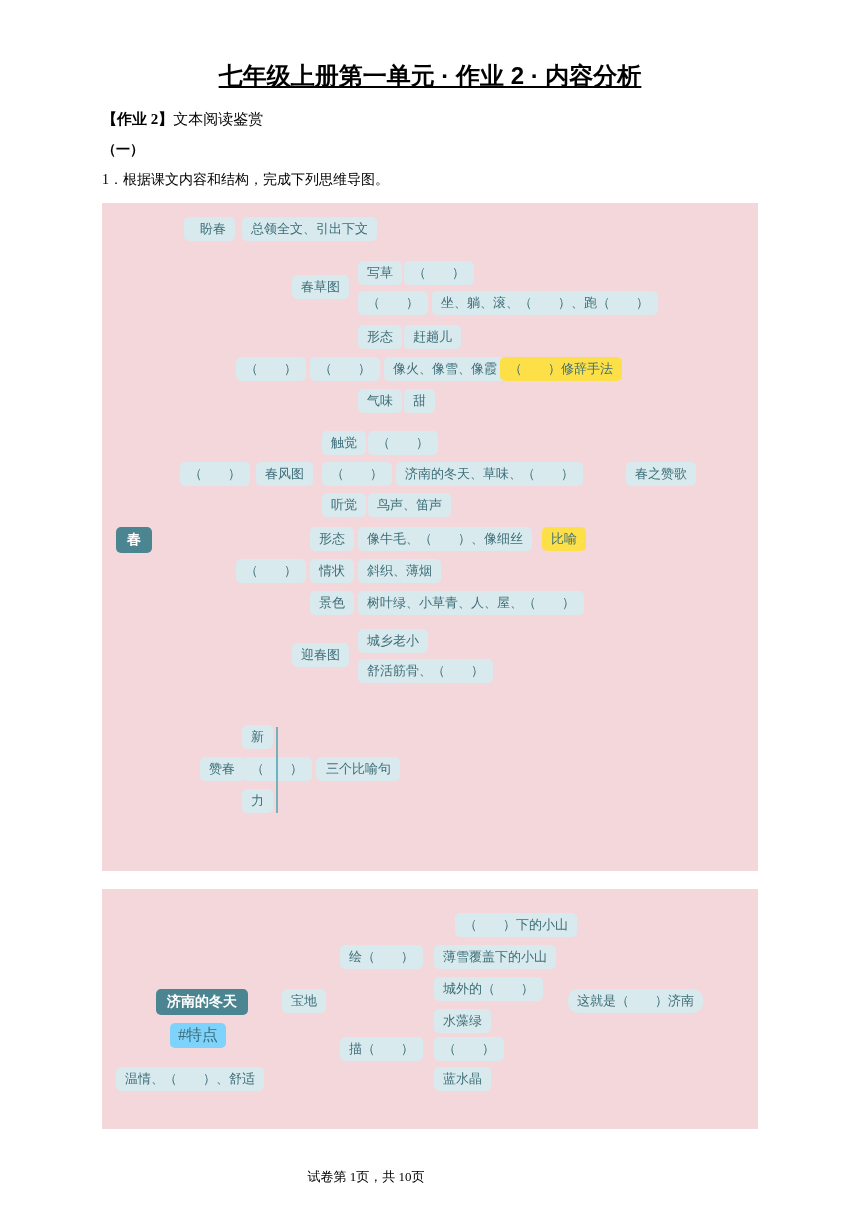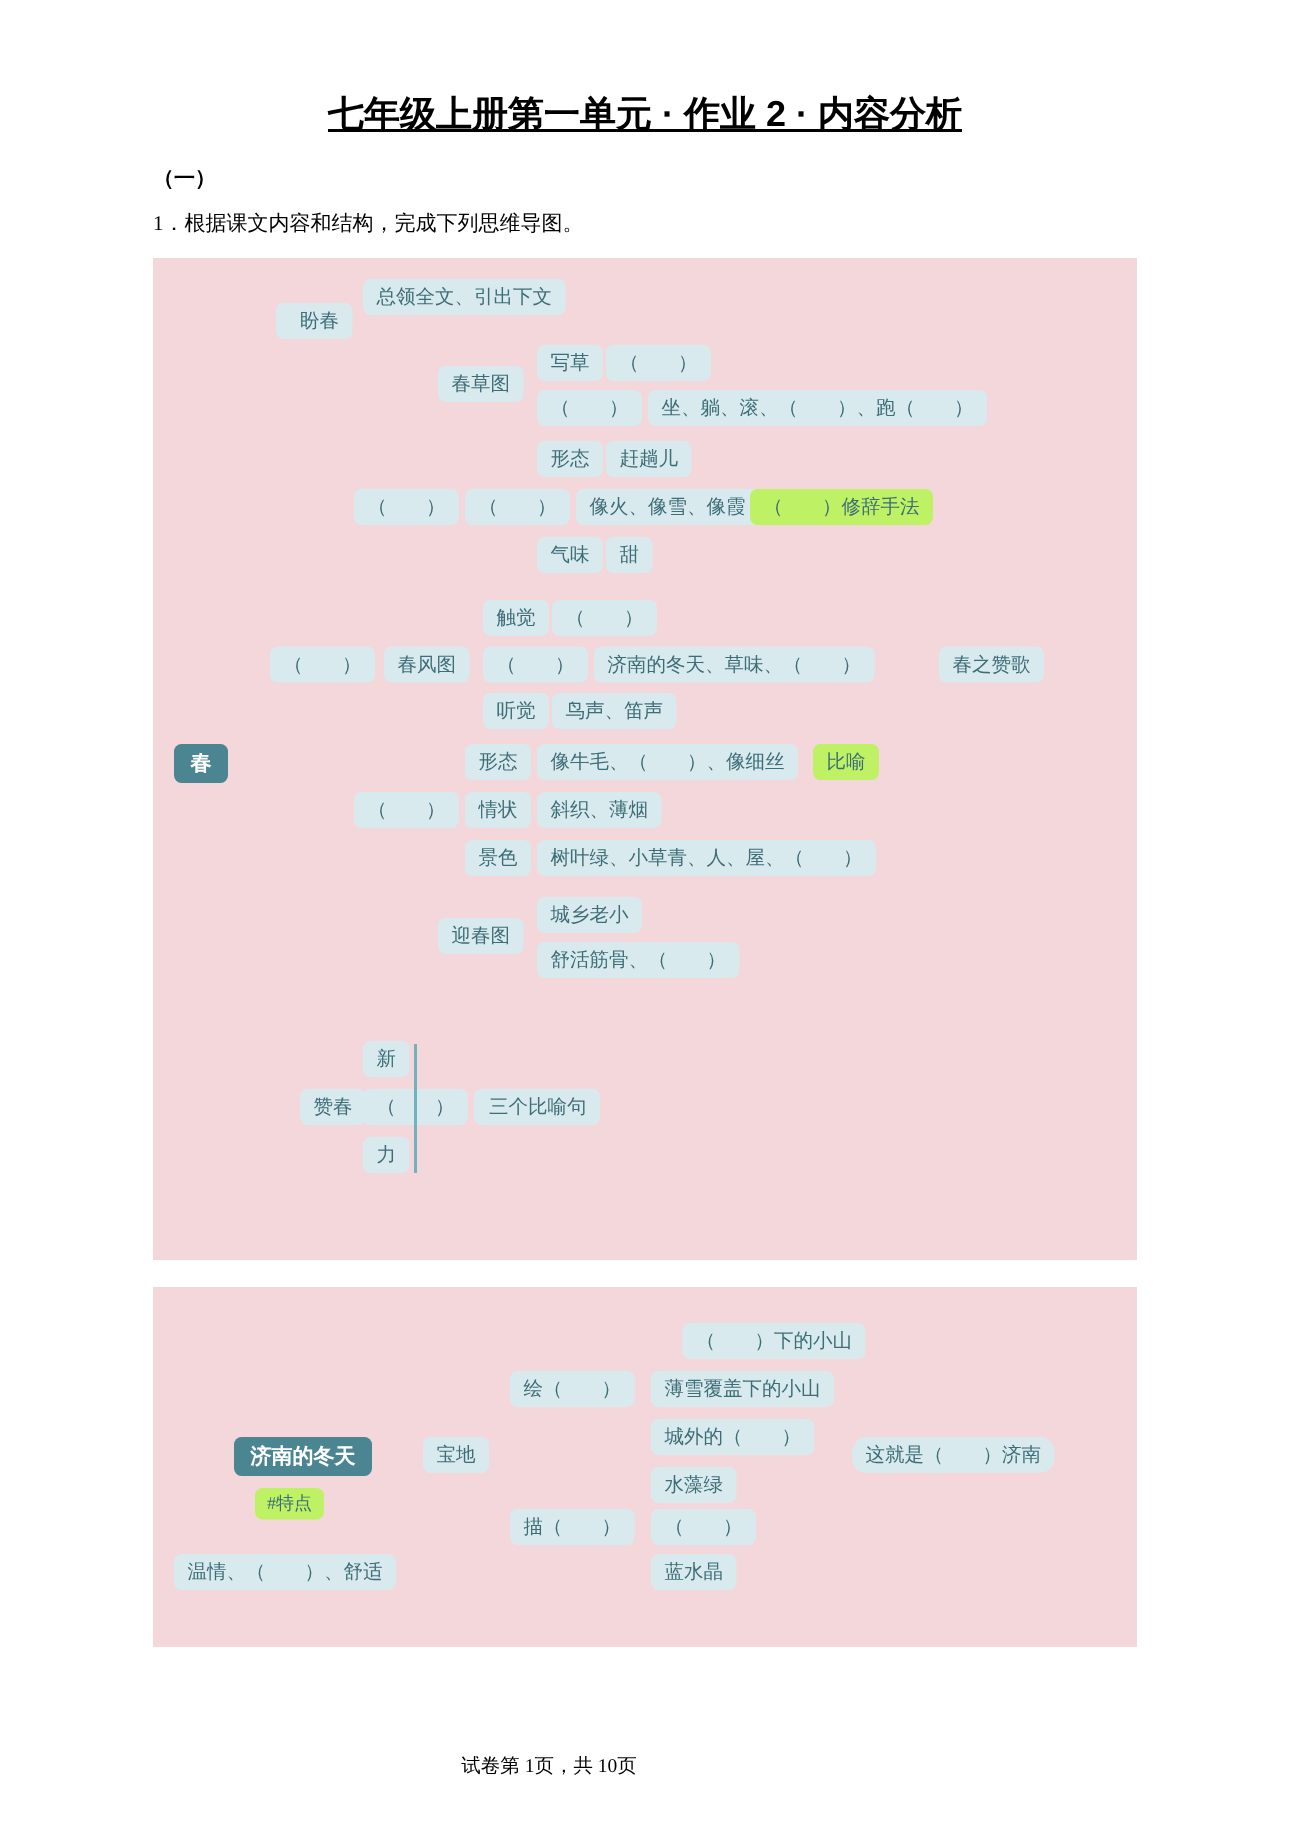--- a/index.html
+++ b/index.html
@@ -43,44 +43,44 @@
       background: #d8eaed;
       color: #3d6d78;
       border-radius: 5px;
       padding: 3px 9px;
       font-size: 13px;
       font-family: "SimSun", serif;
       white-space: nowrap;
     }
     .nodew {
       display: inline-block;
-      background: #bef264;
+      background: #fde047;
       color: #3d6d78;
       border-radius: 5px;
       padding: 3px 9px;
       font-size: 13px;
       white-space: nowrap;
     }
     .noded {
       display: inline-block;
       background: #4a8591;
       color: #ffffff;
       border-radius: 5px;
       padding: 4px 11px;
       font-size: 14px;
       font-weight: bold;
       white-space: nowrap;
     }
     .nodes {
       display: inline-block;
-      background: #bef264;
+      background: #7dd3fc;
       color: #3d6d78;
       border-radius: 5px;
       padding: 2px 8px;
-      font-size: 12px;
+      font-size: 16px;
     }
     
     .mm1 { position: relative; height: 640px; }
     .mm2 { position: relative; height: 200px; }
     .footer {
       position: absolute;
       bottom: 30px;
       width: 732px;
       text-align: center;
       font-size: 13px;
@@ -88,29 +88,32 @@
     .bar {
       position: absolute;
       background: #72b2bf;
     }
   </style>
 </head>
 <body>
 
 <div class="content">
   <div class="title">七年级上册第一单元 · 作业 2 · 内容分析</div>
+  <div class="subtitle">
+    <span>【作业 2】</span><span style="font-weight:normal">文本阅读鉴赏</span>
+  </div>
   <div class="sub2">（一）</div>
   <div class="q">1．根据课文内容和结构，完成下列思维导图。</div>
 
   <div class="mindmap">
     <div class="mm1">
 
       <span class="noded" style="position:absolute; left:0px; top:310px;">春</span>
 
-      <span class="node" style="position:absolute; left:68px; top:16px;padding-left:16px;">盼春</span>
+      <span class="node" style="position:absolute; left:68px; top:0px;padding-left:16px;">盼春</span>
       <span class="node" style="position:absolute; left:126px; top:0px;">总领全文、引出下文</span>
 
       <span class="node" style="position:absolute; left:176px; top:58px;">春草图</span>
       <span class="node" style="position:absolute; left:242px; top:44px;">写草</span>
       <span class="node" style="position:absolute; left:288px; top:44px;">（　　）</span>
       <span class="node" style="position:absolute; left:242px; top:74px;">（　　）</span>
       <span class="node" style="position:absolute; left:316px; top:74px;">坐、躺、滚、（　　）、跑（　　）</span>
 
       <span class="node" style="position:absolute; left:120px; top:140px;">（　　）</span>
       <span class="node" style="position:absolute; left:242px; top:108px;">形态</span>

